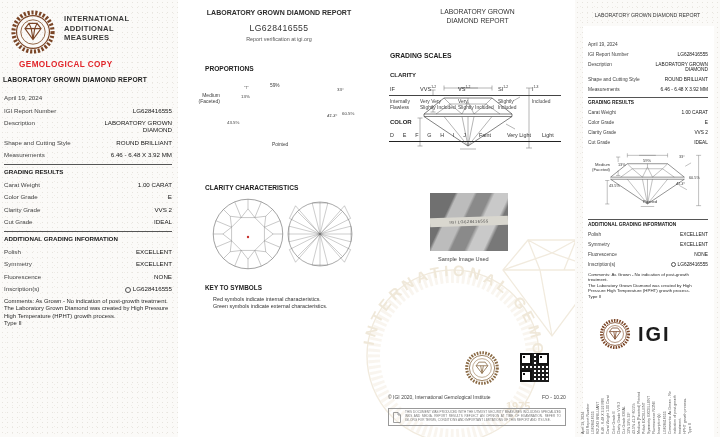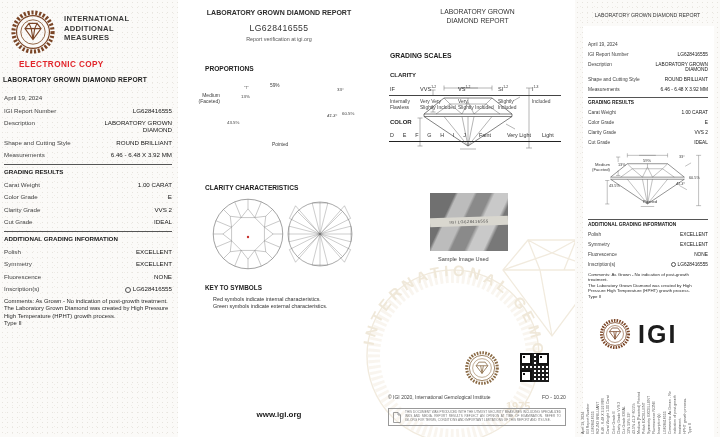--- a/index.html
+++ b/index.html
@@ -69,21 +69,21 @@
           <path d="M13,17 L16.5,12.5 H23.5 L27,17 L20,26.5 Z M13,17 H27 M16.5,12.5 L18.5,17 L20,26.5 L21.5,17 L23.5,12.5 M18.5,17 H21.5"></path>
         </g>
       </svg>
       <div style="margin-left:8px;padding-top:5px;font-weight:bold;font-size:7.6px;line-height:9.6px;letter-spacing:.3px;color:#3a3a3a;">
         <div>INTERNATIONAL</div>
         <div>ADDITIONAL</div>
         <div>MEASURES</div>
       </div>
     </div>
 
-    <div class="abs" style="left:19px;top:60px;font-weight:bold;font-size:8.2px;letter-spacing:.4px;color:#e2262b;">ELECTRONIC COPY</div>
+    <div class="abs" style="left:19px;top:60px;font-weight:bold;font-size:8.2px;letter-spacing:.4px;color:#e2262b;">GEMOLOGICAL COPY</div>
 
     <div class="abs" style="left:3px;top:76px;font-weight:bold;font-size:6.7px;letter-spacing:.2px;color:#1a1a1a;">LABORATORY GROWN DIAMOND REPORT</div>
 
     <div class="abs" style="left:4px;top:94px;width:168px;">
       <div class="frow">
           <span class="lbl">April 19, 2024</span>
         </div>
       <div class="frow">
           <span class="lbl">IGI Report Number</span>
           <span class="val">LG628416555</span>
@@ -198,21 +198,20 @@
         <path d="M50,50 L97,50 M50,50 L3,50 M50,50 L50,3 M50,50 L50,97 M50,50 L83.2,16.8 M50,50 L16.8,83.2 M50,50 L16.8,16.8 M50,50 L83.2,83.2"></path>
         <path d="M50,50 L95.5,38.5 L95.5,61.5 Z M50,50 L61.5,95.5 L38.5,95.5 Z M50,50 L4.5,61.5 L4.5,38.5 Z M50,50 L38.5,4.5 L61.5,4.5 Z"></path>
         <path d="M50,50 L86,8.5 L95,27 Z M50,50 L95,73 L86,91.5 Z M50,50 L14,91.5 L5,73 Z M50,50 L5,27 L14,8.5 Z"></path>
       </g>
     </svg>
 
     <div class="abs" style="left:27px;top:284px;font-size:6.4px;font-weight:bold;">KEY TO SYMBOLS</div>
     <div class="abs" style="left:35px;top:296px;font-size:5.4px;color:#333;">Red symbols indicate internal characteristics.</div>
     <div class="abs" style="left:35px;top:303px;font-size:5.4px;color:#333;">Green symbols indicate external characteristics.</div>
 
-    <div class="abs" style="left:0;top:410px;width:202px;text-align:center;font-size:8px;font-weight:bold;color:#1c1c1c;">www.igi.org</div>
   </div>
 
   <div class="abs" style="left:380px;top:0;width:195px;height:437px;">
     <div class="abs hdr-c" style="left:0;top:8px;width:195px;font-size:6.8px;font-weight:normal;color:#333;">LABORATORY GROWN</div>
     <div class="abs hdr-c" style="left:0;top:17px;width:195px;font-size:6.8px;font-weight:normal;color:#333;">DIAMOND REPORT</div>
 
     <div class="abs" style="left:10px;top:52px;font-size:6.8px;font-weight:bold;">GRADING SCALES</div>
     <div class="abs" style="left:10px;top:72px;font-size:6px;font-weight:bold;">CLARITY</div>
 
     <div class="abs" style="left:10px;top:85px;width:172px;display:flex;font-size:5.6px;color:#333;">
@@ -374,21 +373,21 @@
 
     <div class="abs" style="left:24px;top:318px;display:flex;align-items:center;">
       <svg style="width:32px;height:32px;" viewBox="0 0 40 40">
         <circle cx="20" cy="20" r="17" fill="none" stroke="#7a4526" stroke-width="3.6" stroke-dasharray="1.9 1.5"></circle>
         <circle cx="20" cy="20" r="14.3" fill="none" stroke="#7a4526" stroke-width="1"></circle>
         <circle cx="20" cy="20" r="10.6" fill="none" stroke="#8a5a38" stroke-width=".8"></circle>
         <g fill="none" stroke="#7a4526" stroke-width="1">
           <path d="M13,17 L16.5,12.5 H23.5 L27,17 L20,26.5 Z M13,17 H27 M18.5,17 L20,26.5 L21.5,17"></path>
         </g>
       </svg>
-      <span style="margin-left:7px;font-size:25px;font-weight:bold;letter-spacing:2px;color:#1c1c1c;">IGI</span>
+      <span style="margin-left:7px;font-size:20px;font-weight:bold;letter-spacing:2px;color:#1c1c1c;">IGI</span>
     </div>
 
     <div class="abs" style="left:6px;top:434px;width:44px;height:136px;">
       <div class="micro" style="width:44px;height:136px;">April 19, 2024
 IGI Report Number LG628416555
 ROUND BRILLIANT
 6.46 - 6.48 X 3.92 MM
 Carat Weight 1.00 Carat
 Color Grade E
 Clarity Grade VVS 2

